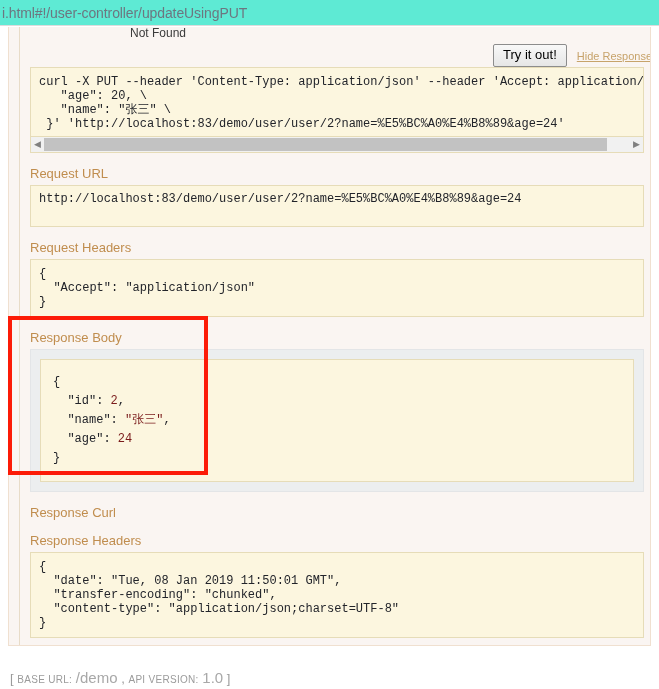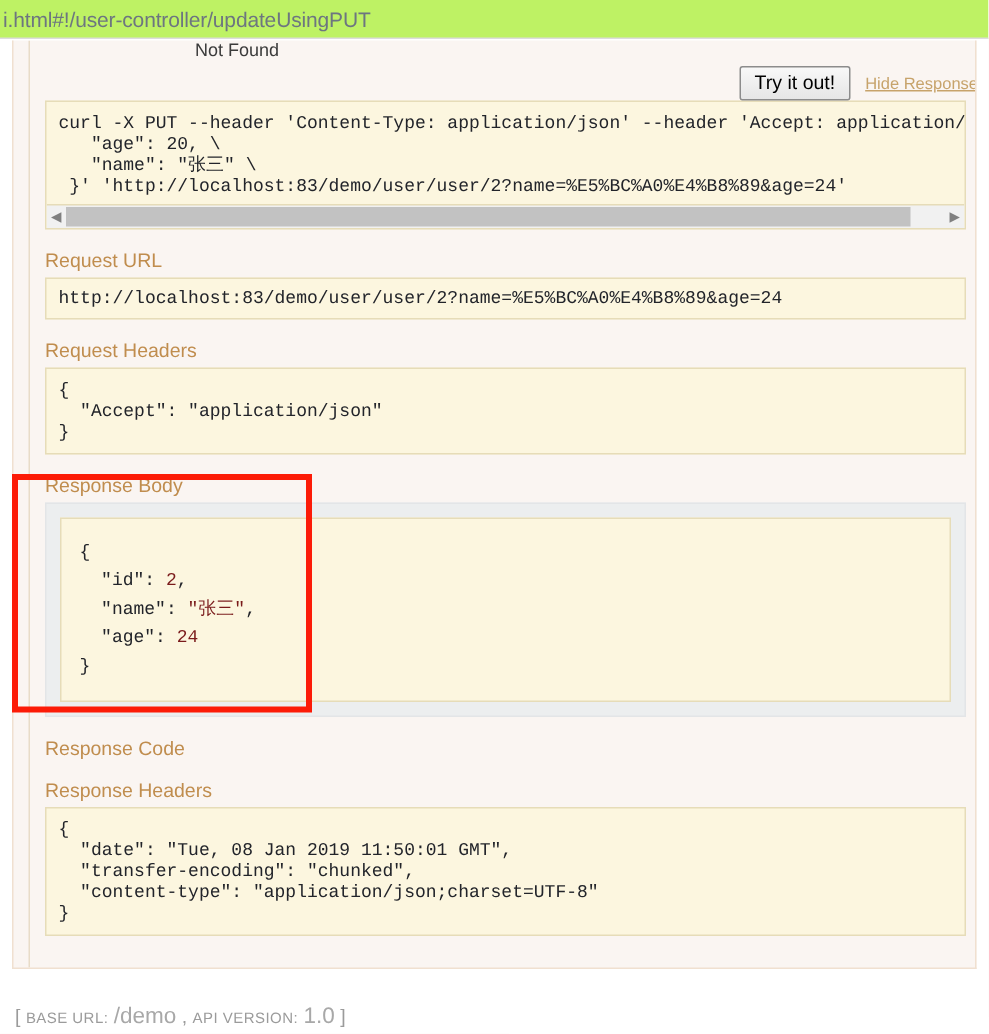--- a/index.html
+++ b/index.html
@@ -11,21 +11,21 @@
     width: 659px;
     height: 689px;
     font-family: "Liberation Sans", sans-serif;
     overflow: hidden;
     position: relative;
   }
 
   
   .urlbar {
     height: 26px;
-    background: #bef264;
+    background: #5eead4;
     border-bottom: 1px solid #dcdcdc;
     display: flex;
     align-items: center;
     padding: 0 2px;
     box-sizing: border-box;
   }
   .urlbar .url-text {
     font-size: 14px;
     color: #6d7680;
     letter-spacing: -0.1px;
@@ -162,21 +162,21 @@
     left: 0;
     top: 1px;
     height: 13px;
     width: 96%;
     background: #c2c2c2;
     cursor: pointer;
   }
 
   .oneline {
     padding-top: 6px;
-    padding-bottom: 6px;
+    padding-bottom: 20px;
   }
 
   
   .resp-body-wrap {
     margin-left: 10px;
     margin-right: 8px;
     background: #eceeef;
     border: 1px solid #e3e5e7;
     box-sizing: border-box;
     padding: 9px;
@@ -273,21 +273,21 @@
 
     <div class="section-title">Response Body</div>
     <div class="resp-body-wrap">
       <div class="resp-body-pre">{
   "id": <span class="json-num">2</span>,
   "name": <span class="json-str">"张三"</span>,
   "age": <span class="json-num">24</span>
 }</div>
     </div>
 
-    <div class="section-title">Response Code</div>
+    <div class="section-title">Response Curl</div>
 
     <div class="section-title">Response Headers</div>
     <div class="codebox">{
   "date": "Tue, 08 Jan 2019 11:50:01 GMT",
   "transfer-encoding": "chunked",
   "content-type": "application/json;charset=UTF-8"
 }</div>
 
   </div>
 </div>

